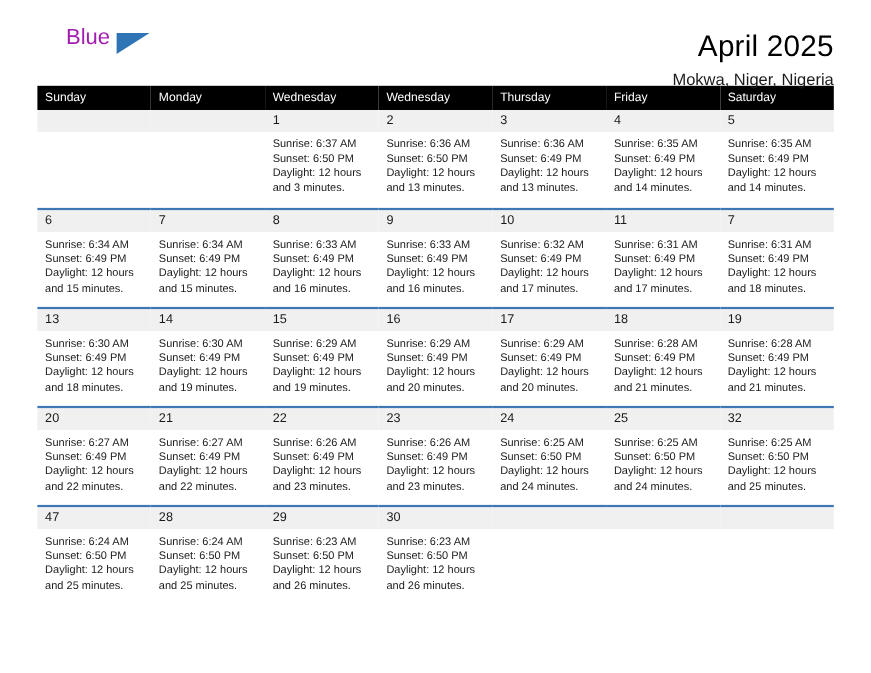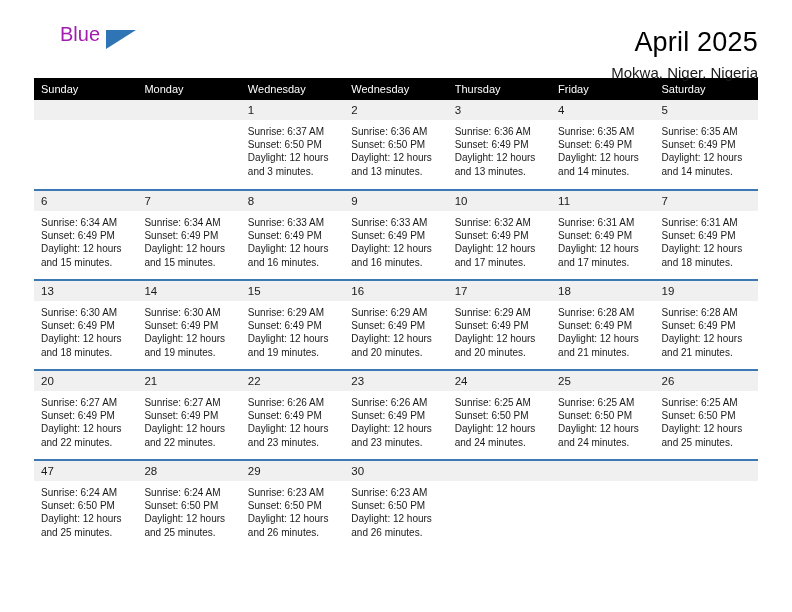--- a/index.html
+++ b/index.html
@@ -395,21 +395,21 @@
           <td>
             <div class="daynum">25</div>
             <div class="cellbody">
               <div>Sunrise: 6:25 AM</div>
               <div>Sunset: 6:50 PM</div>
               <div>Daylight: 12 hours</div>
               <div>and 24 minutes.</div>
             </div>
           </td>
           <td>
-            <div class="daynum">26</div>
+            <div class="daynum">32</div>
             <div class="cellbody">
               <div>Sunrise: 6:25 AM</div>
               <div>Sunset: 6:50 PM</div>
               <div>Daylight: 12 hours</div>
               <div>and 25 minutes.</div>
             </div>
           </td>
         </tr>
         <tr class="week-row">
           <td>

